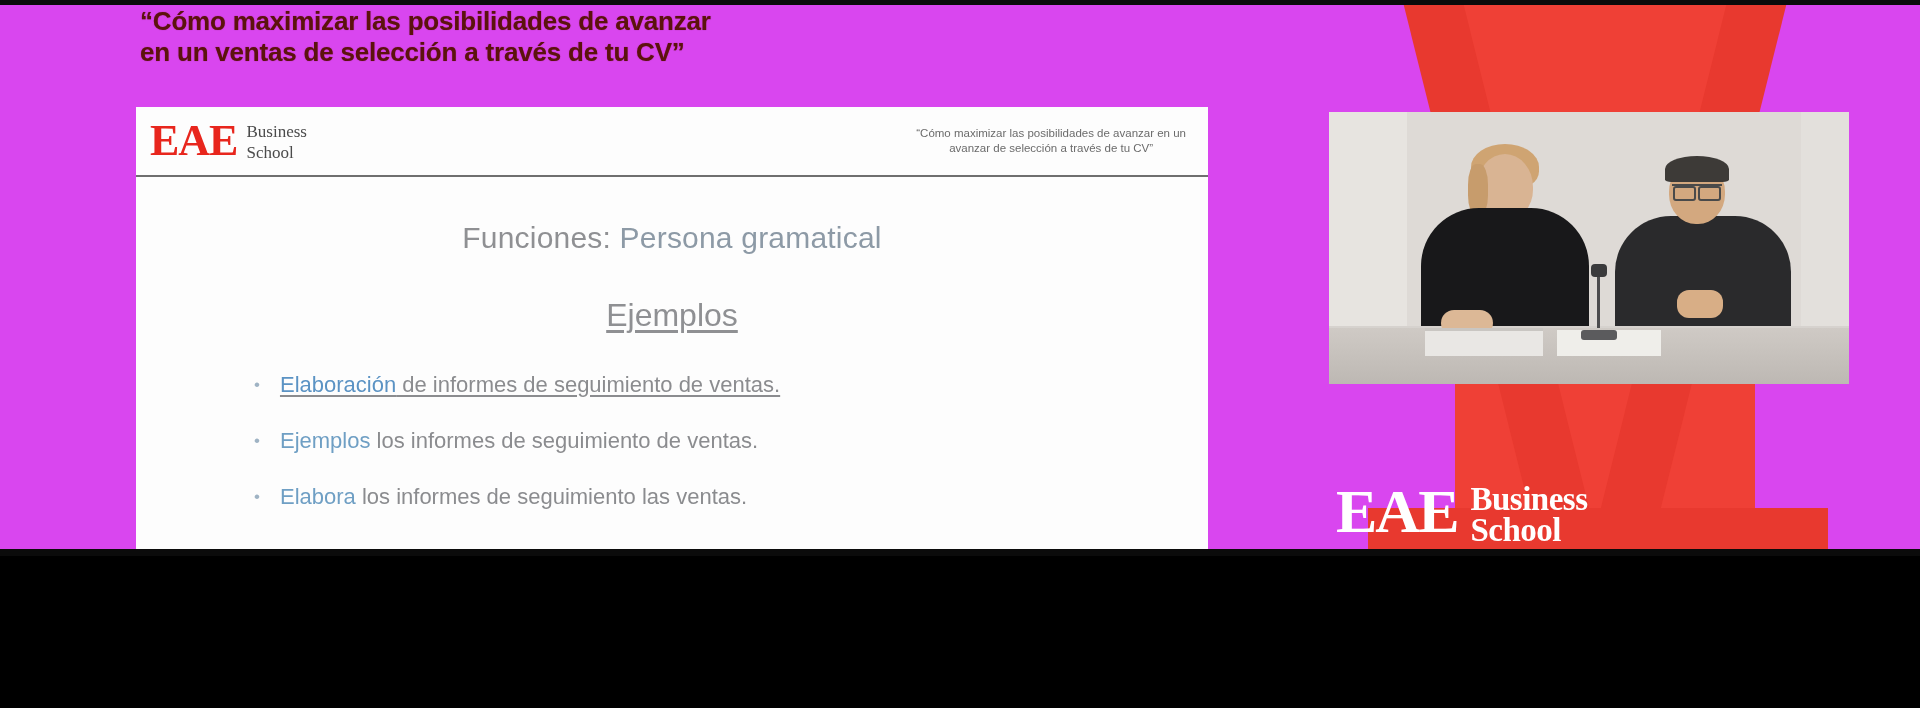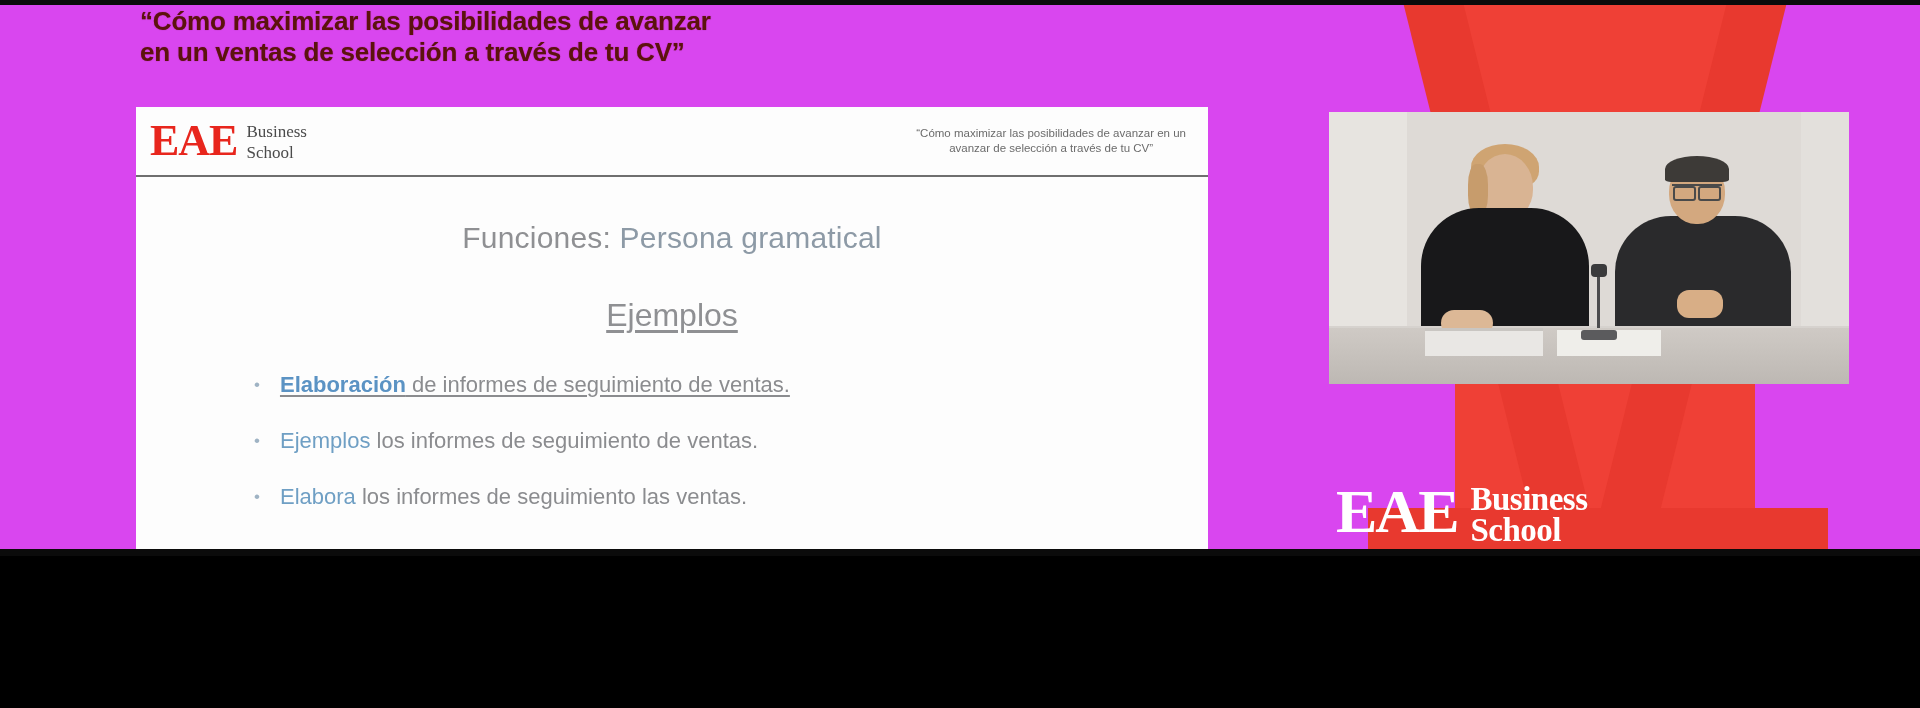--- a/index.html
+++ b/index.html
@@ -149,21 +149,21 @@
   .bullet .dot {
     color: #9fb3c4;
     font-size: 17px;
     line-height: 1;
     position: relative;
     top: -2px;
   }
   .bullet .txt { white-space: nowrap; }
   .bullet.underlined .txt { text-decoration: underline; text-underline-offset: 3px; }
   .kw { color: #6f9fc4; }
-  .kw.bold { font-weight: bold; color: #5b93c4; text-align: center; }
+  .kw.bold { font-weight: normal; color: #5b93c4; text-align: center; }
 
   
   .video {
     position: absolute;
     left: 1329px; top: 112px;
     width: 520px; height: 272px;
     background: #dedad6;
     z-index: 20;
     overflow: hidden;
   }

